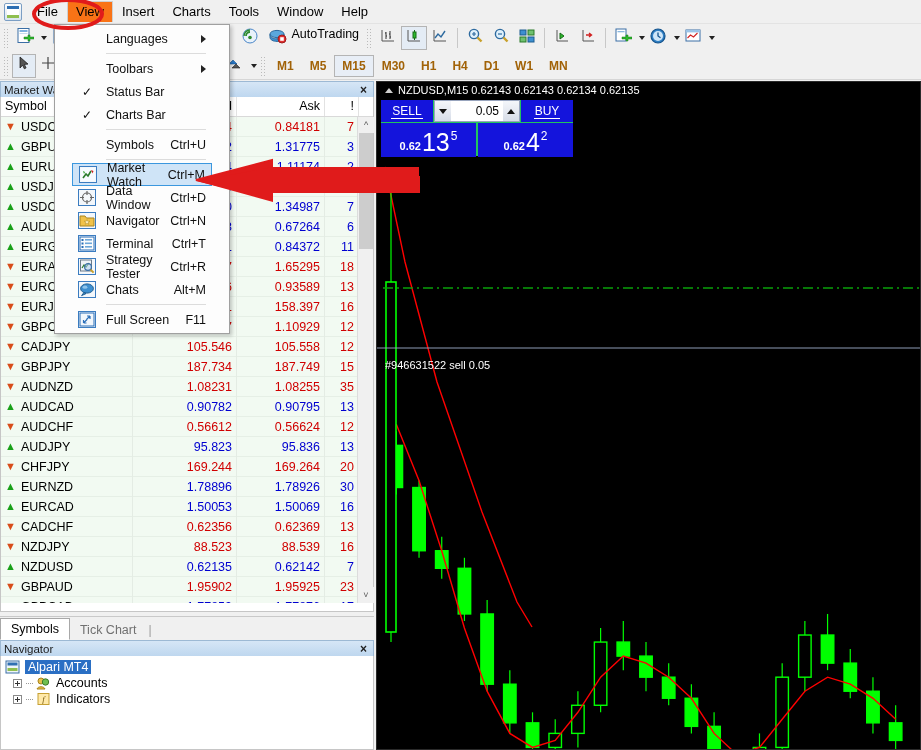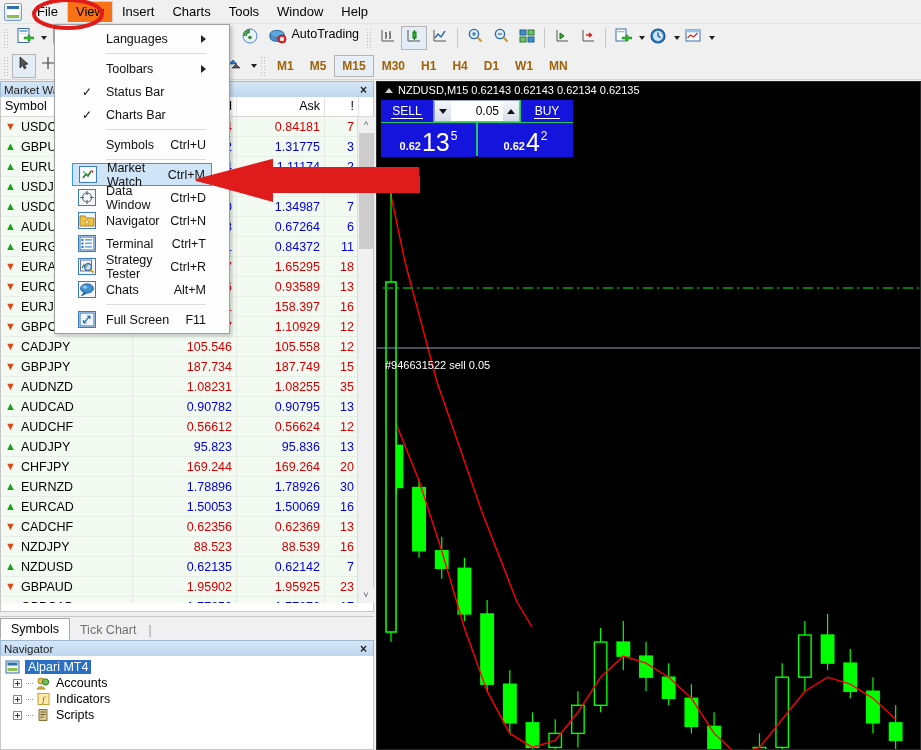--- a/index.html
+++ b/index.html
@@ -602,29 +602,20 @@
             <span>Accounts</span>
           </div>
           <div class="nav-node">
             <span class="plusbox"></span>
             <span class="dots"></span>
             <span class="nicon"><svg width="15" height="14" viewBox="0 0 15 14">
                 <rect x="2" y="1.5" width="11" height="11" fill="#ffe9a8" stroke="#c6a033"></rect>
                 <text x="7.5" y="10" font-size="9" font-style="italic" text-anchor="middle" fill="#7a5c10" font-family="serif">f</text>
               </svg></span>
             <span>Indicators</span>
-          </div>
-          <div class="nav-node">
-            <span class="plusbox"></span>
-            <span class="dots"></span>
-            <span class="nicon"><svg width="15" height="14" viewBox="0 0 15 14">
-                <path d="M3 1.5h8v11H3z" fill="#d8c79a" stroke="#8a7434"></path>
-                <path d="M4.5 4h5M4.5 6.5h5M4.5 9h3" stroke="#6a5a2a"></path>
-              </svg></span>
-            <span>Scripts</span>
           </div>
         </div>
     </div>
   </div>
 
   <div id="chart">
     <div class="chart-head">
       <span class="ch-tri"></span>
       <span>NZDUSD,M15  0.62143 0.62143 0.62134 0.62135</span>
     </div>

